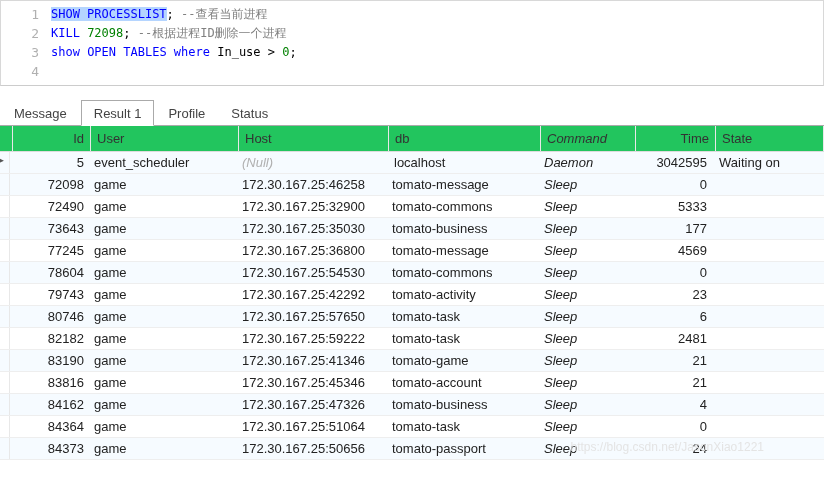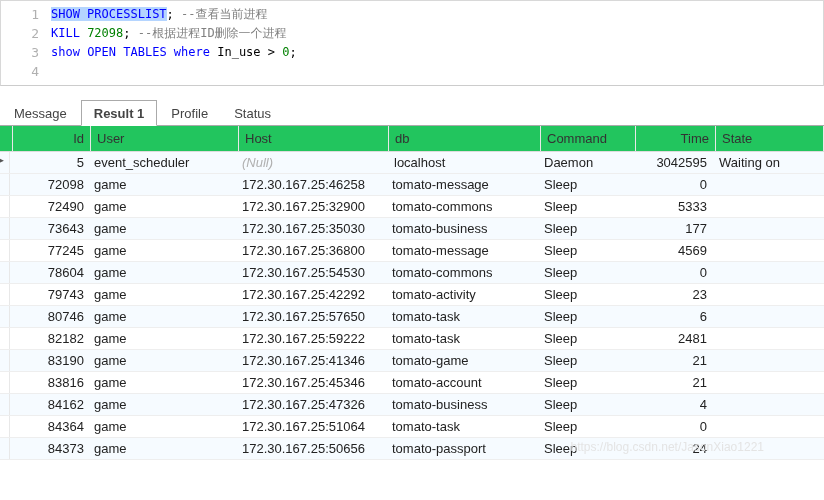--- a/index.html
+++ b/index.html
@@ -57,21 +57,20 @@
     padding: 5px 12px 4px;
     color: #444;
     cursor: pointer;
     font-size: 13px;
   }
   .tab.active {
     background: #fff;
     border: 1px solid #aaa;
     border-bottom: 1px solid #fff;
     margin-bottom: -1px;
-    font-weight: bold;
   }
 
   .grid {
     width: 100%;
   }
   .hdr {
     display: flex;
     background: #22c55e;
     border-bottom: 1px solid #ddd;
     font-size: 13px;
@@ -102,21 +101,21 @@
     padding: 3px 6px;
     overflow: hidden;
     white-space: nowrap;
     text-overflow: clip;
   }
   .c-marker { width: 10px; flex: 0 0 10px; padding:0; border-right:1px solid #e8e8e8;}
   .c-id    { width: 78px; flex: 0 0 78px; text-align: right; padding-right: 4px;}
   .c-user  { width: 148px; flex: 0 0 148px; }
   .c-host  { width: 150px; flex: 0 0 150px; }
   .c-db    { width: 152px; flex: 0 0 152px; }
-  .c-cmd   { width: 95px; flex: 0 0 95px; }
+  .c-cmd   { width: 95px; flex: 0 0 95px; font-style: italic; }
   .c-time  { width: 80px; flex: 0 0 80px; text-align: right; padding-right: 6px;}
   .c-state { flex: 1 1 auto; }
   .nullv { color: #b0b0b0; font-style: italic; }
 
   .watermark {
     position: absolute;
     right: 60px;
     bottom: 6px;
     color: #e4e4e4;
     font-size: 12px;

